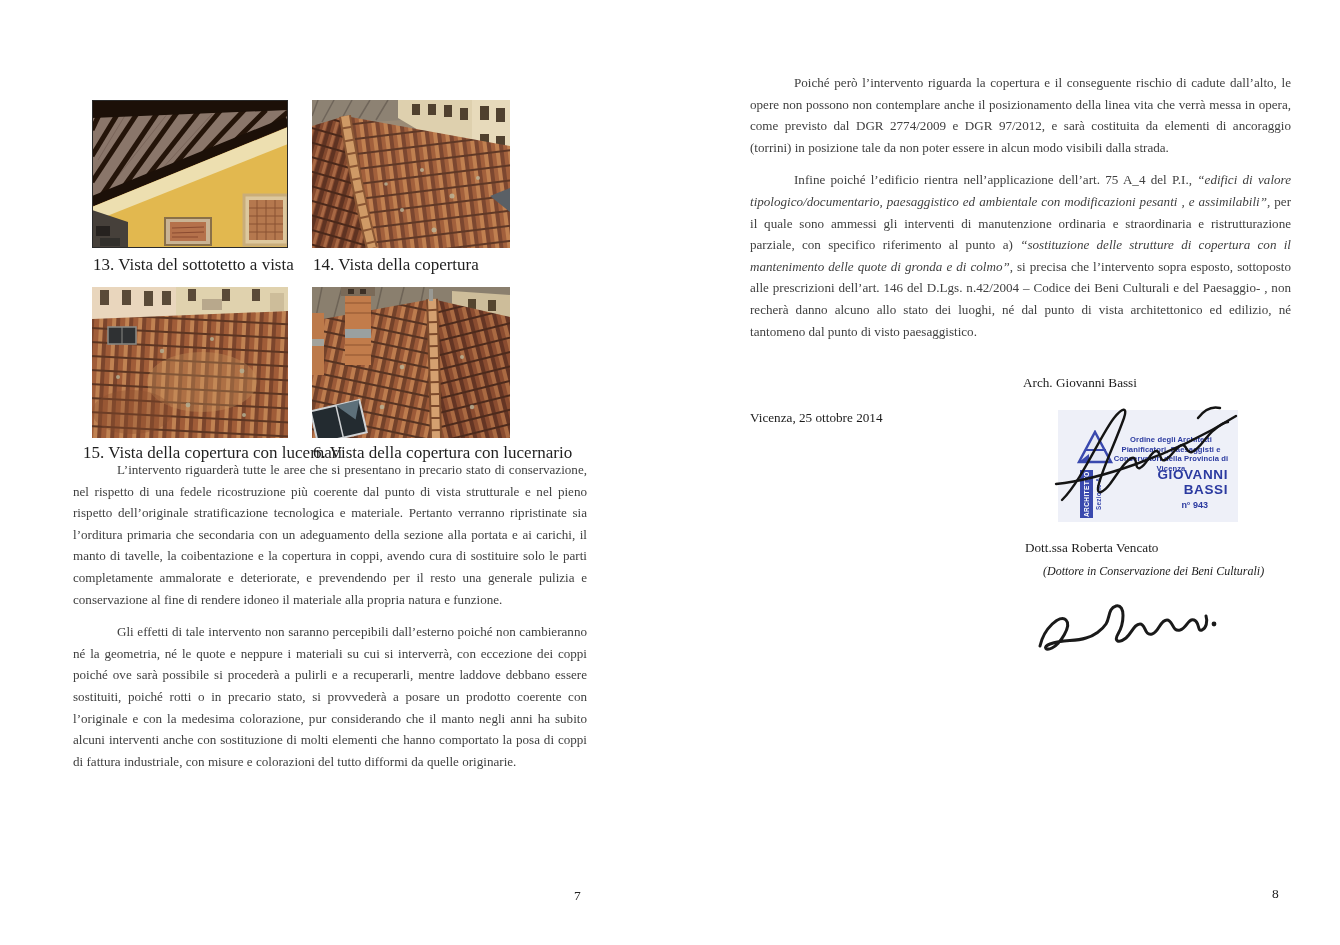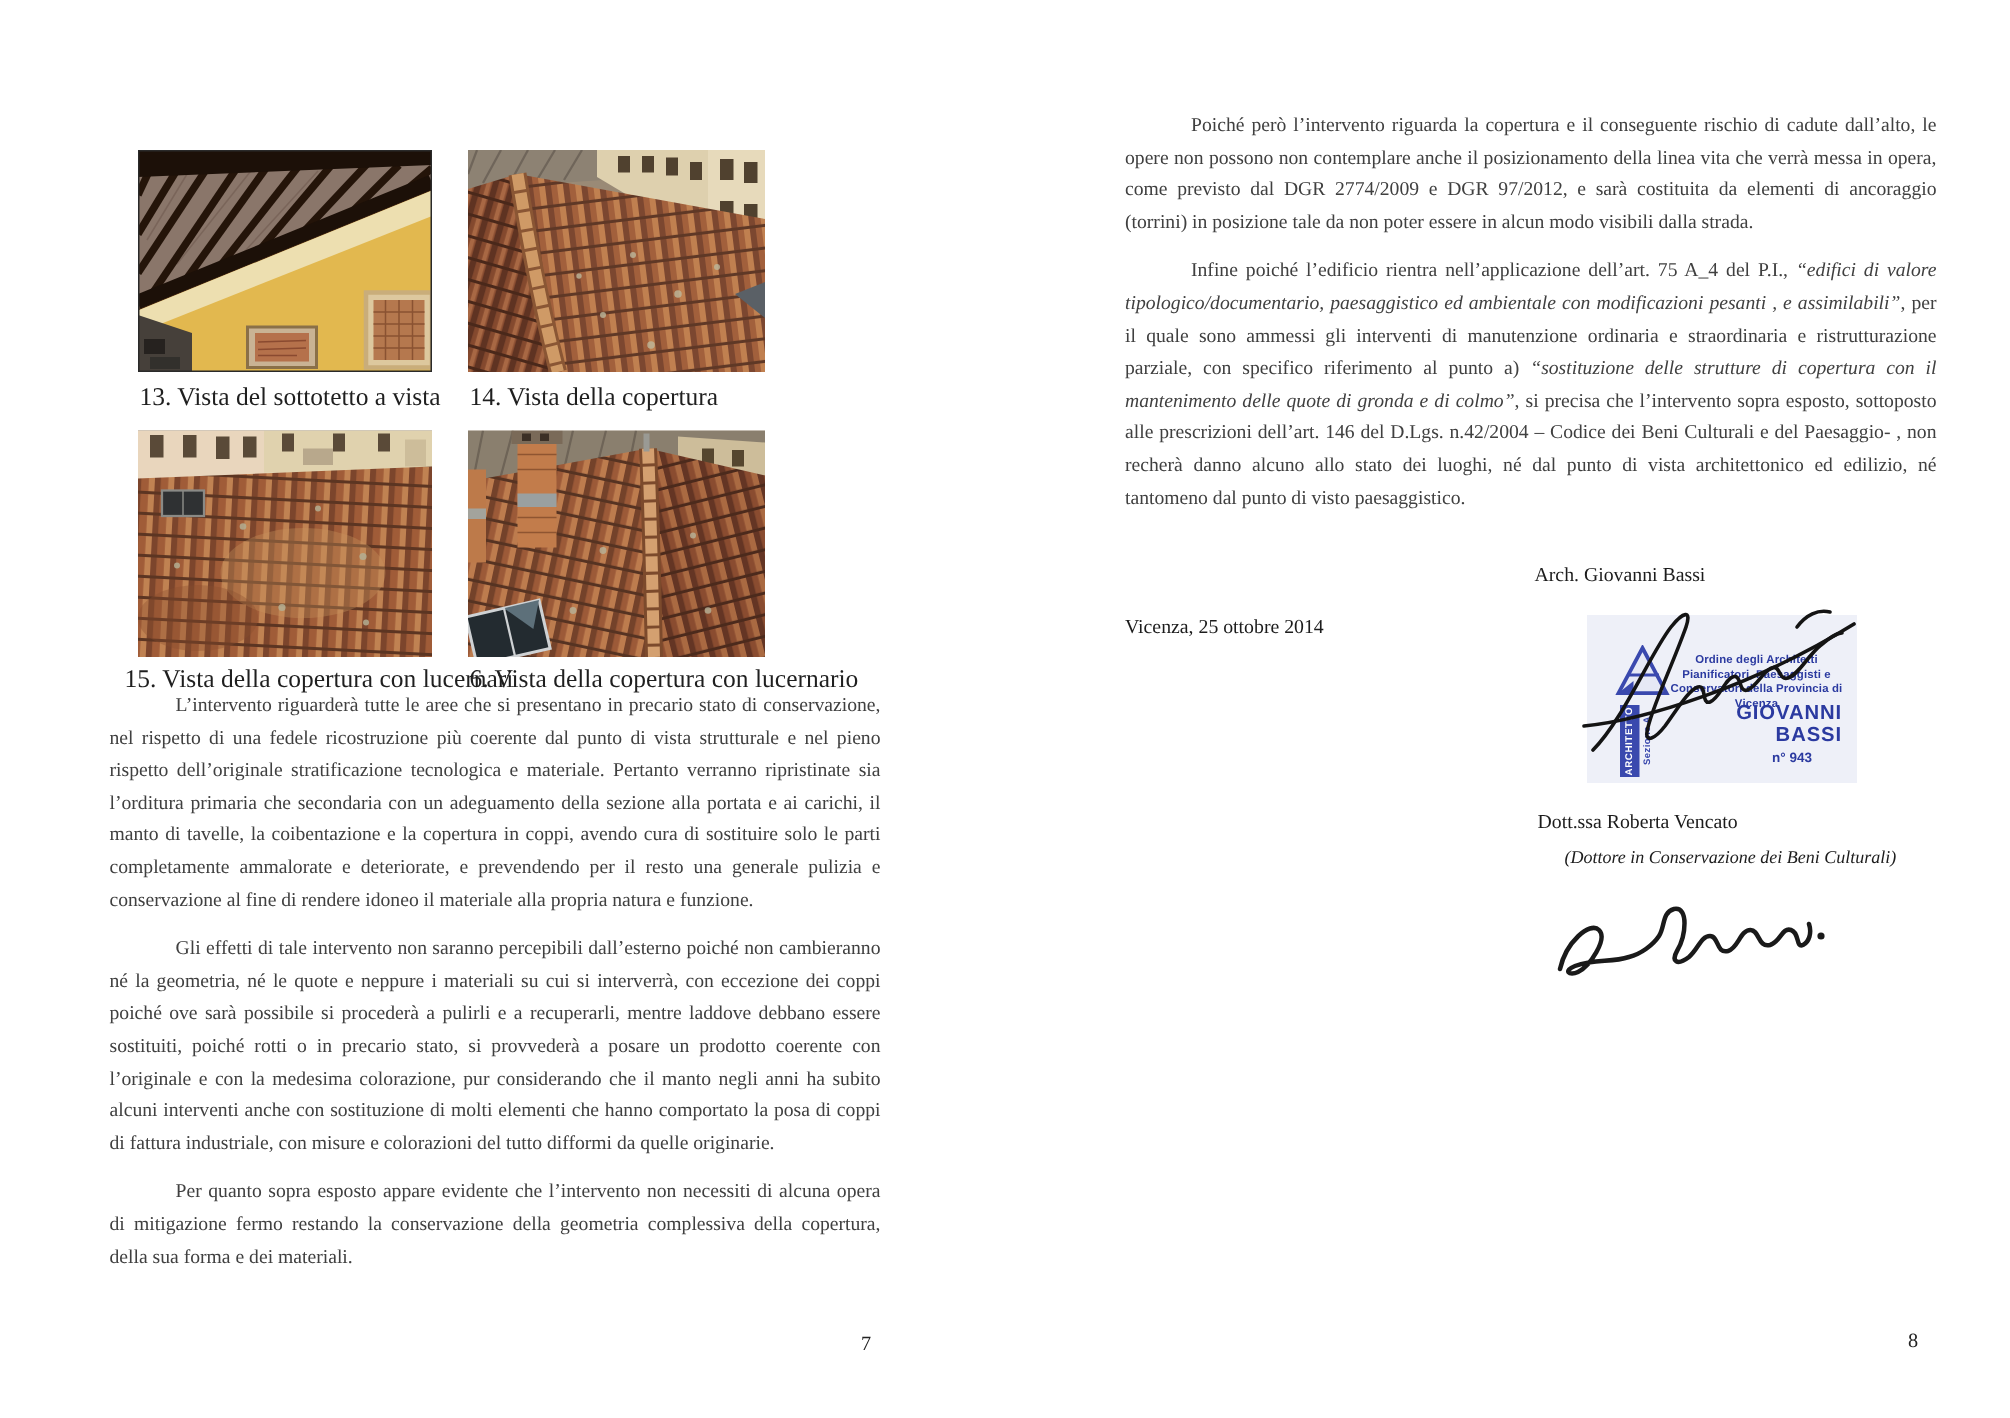--- a/index.html
+++ b/index.html
@@ -267,21 +267,20 @@
     </figure>
 
     <figcaption class="caption" style="left:93px;top:255px;">13. Vista del sottotetto a vista</figcaption>
     <figcaption class="caption" style="left:313px;top:255px;">14. Vista della copertura</figcaption>
     <figcaption class="caption" style="left:83px;top:443px;">15. Vista della copertura con lucernari</figcaption>
     <figcaption class="caption" style="left:313px;top:443px;text-align:center;">6. Vista della copertura con lucernario</figcaption>
 
     <div class="textcol" style="left:73px;top:459px;width:514px;">
       <p>L’intervento riguarderà tutte le aree che si presentano in precario stato di conservazione, nel rispetto di una fedele ricostruzione più coerente dal punto di vista strutturale e nel pieno rispetto dell’originale stratificazione tecnologica e materiale. Pertanto verranno ripristinate sia l’orditura primaria che secondaria con un adeguamento della sezione alla portata e ai carichi, il manto di tavelle, la coibentazione e la copertura in coppi, avendo cura di sostituire solo le parti completamente ammalorate e deteriorate, e prevendendo per il resto una generale pulizia e conservazione al fine di rendere idoneo il materiale  alla propria natura e funzione.</p>
       <p>Gli effetti di tale intervento non saranno percepibili dall’esterno poiché non cambieranno né la geometria, né le quote e neppure i materiali su cui si interverrà, con eccezione dei coppi poiché ove sarà possibile si procederà a pulirli e a recuperarli, mentre laddove debbano essere sostituiti, poiché rotti o in precario stato,  si provvederà a posare un prodotto coerente con l’originale e con la medesima colorazione, pur considerando che il manto negli anni ha subito alcuni interventi anche con sostituzione di molti elementi che hanno comportato la posa di coppi di fattura industriale, con misure e colorazioni del tutto difformi da quelle originarie.</p>
-      <p>Per quanto sopra esposto appare evidente che l’intervento non necessiti di alcuna opera di mitigazione fermo restando la conservazione della geometria complessiva della copertura, della sua forma e dei materiali.</p>
     </div>
 
     <div class="pagenum" style="left:574px;top:888px;">7</div>
   </section>
 
   <section>
 
     <div class="textcol" style="left:750px;top:72px;width:541px;">
       <p>Poiché però l’intervento riguarda la copertura e il conseguente rischio di cadute dall’alto, le opere non possono non contemplare anche il posizionamento della linea vita che verrà messa in opera, come previsto dal DGR 2774/2009 e DGR 97/2012, e sarà costituita da elementi di ancoraggio (torrini) in posizione tale da non poter essere in alcun modo visibili dalla strada.</p>
       <p><span>Infine poiché l’edificio rientra nell’applicazione dell’art. 75 A_4 del P.I.,  </span><span class="it">“edifici  di valore tipologico/documentario, paesaggistico ed ambientale con modificazioni pesanti , e assimilabili”</span><span>, per il quale sono ammessi gli interventi di manutenzione ordinaria e straordinaria e ristrutturazione parziale, con specifico riferimento al punto a) </span><span class="it">“sostituzione delle strutture di copertura con il mantenimento delle quote di gronda e di colmo”</span><span>, si precisa che l’intervento sopra esposto, sottoposto alle prescrizioni dell’art. 146 del D.Lgs. n.42/2004 – Codice dei Beni Culturali e del Paesaggio- , non recherà danno alcuno allo stato dei luoghi, né dal punto di vista architettonico ed edilizio, né tantomeno dal punto di visto paesaggistico.</span></p>

